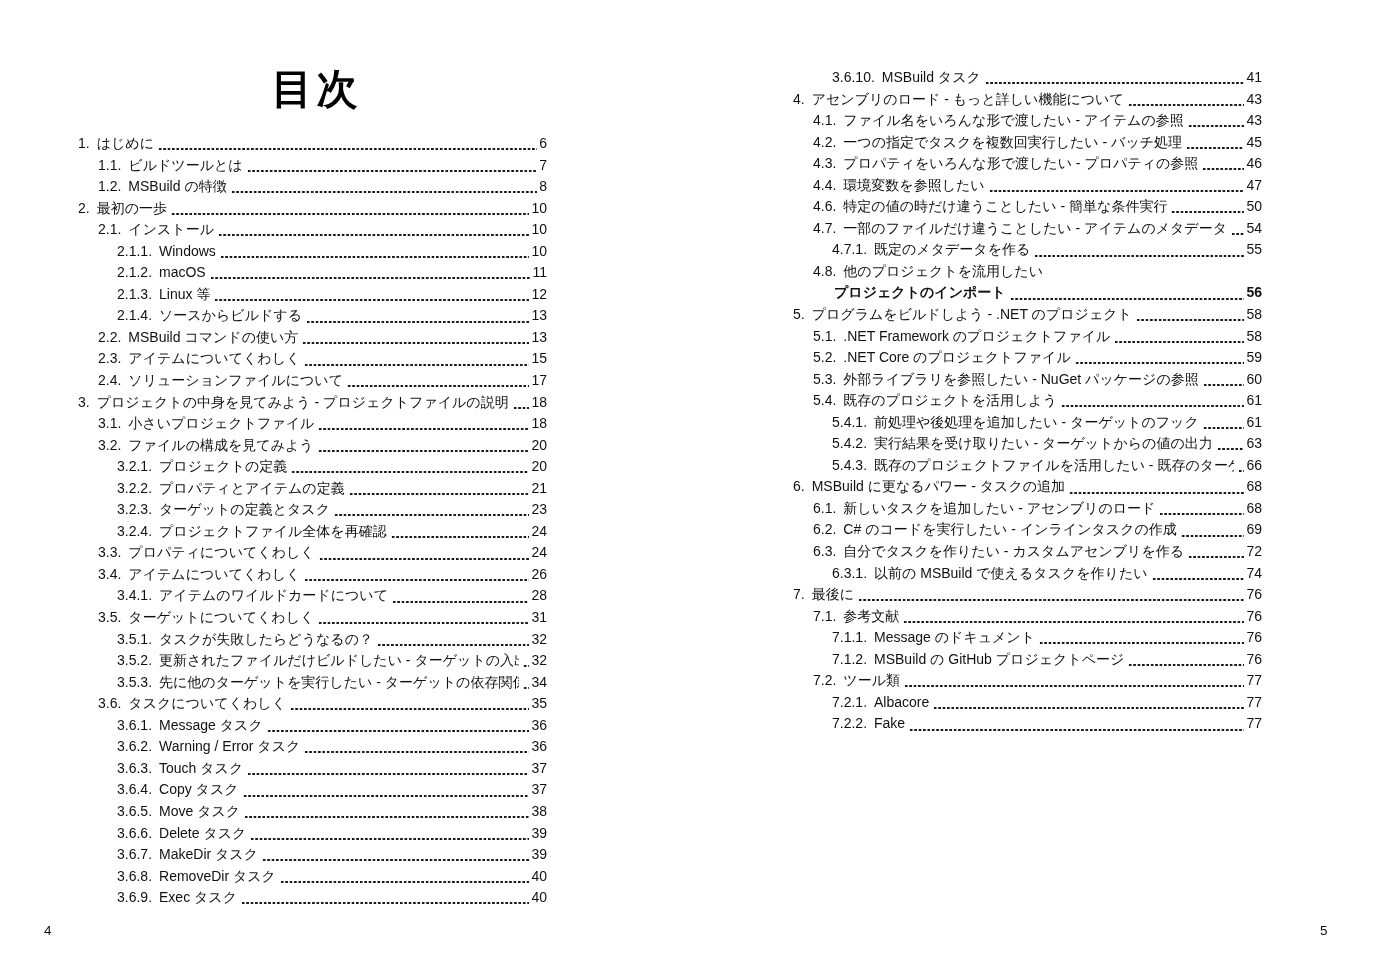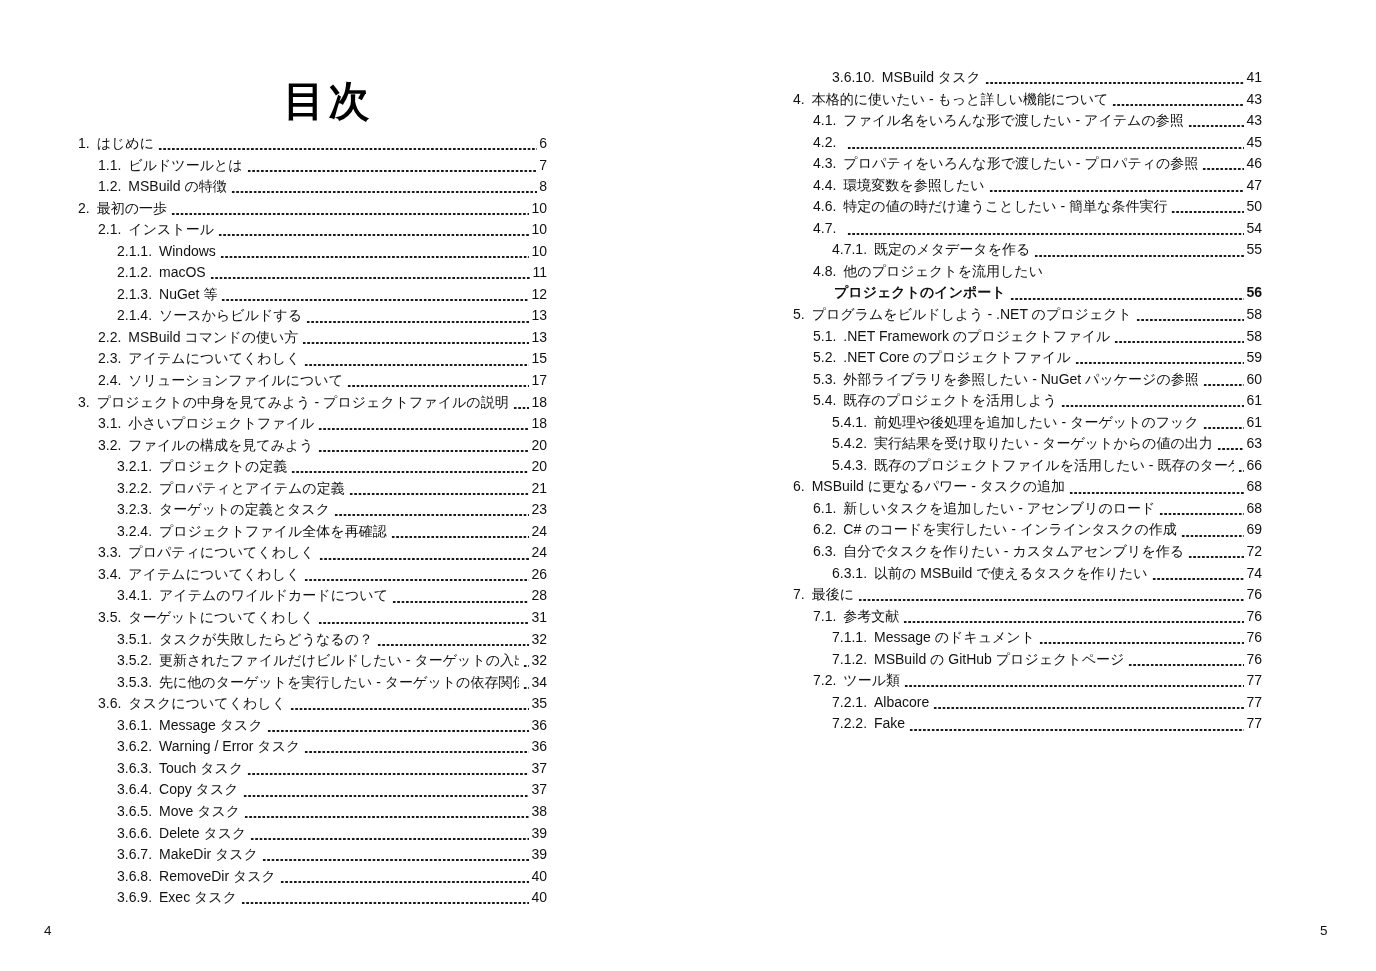--- a/index.html
+++ b/index.html
@@ -14,21 +14,21 @@
     background: #ffffff;
     color: #111111;
     font-family: "Liberation Sans", "DejaVu Sans", sans-serif;
     overflow: hidden;
   }
   .toc-title {
     position: absolute;
     left: 78px;
     top: 58px;
     width: 469px;
-    margin: 16px;
+    margin: 4px;
     text-align: center;
     font-size: 41px;
     font-weight: 700;
     letter-spacing: 4px;
     color: #000000;
   }
   .toc-col {
     position: absolute;
     width: 469px;
   }
@@ -119,21 +119,21 @@
         <span class="pagenum">10</span>
       </div>
       <div class="toc-row lvl3">
         <span class="num">2.1.2.</span>
         <span class="label">macOS</span>
         <span class="leader"></span>
         <span class="pagenum">11</span>
       </div>
       <div class="toc-row lvl3">
         <span class="num">2.1.3.</span>
-        <span class="label">NuGet 等</span>
+        <span class="label">Linux 等</span>
         <span class="leader"></span>
         <span class="pagenum">12</span>
       </div>
       <div class="toc-row lvl3">
         <span class="num">2.1.4.</span>
         <span class="label">ソースからビルドする</span>
         <span class="leader"></span>
         <span class="pagenum">13</span>
       </div>
       <div class="toc-row lvl2">
@@ -301,32 +301,33 @@
     </div>
   <div class="toc-col right" id="right-col">
       <div class="toc-row lvl3">
         <span class="num">3.6.10.</span>
         <span class="label">MSBuild タスク</span>
         <span class="leader"></span>
         <span class="pagenum">41</span>
       </div>
       <div class="toc-row lvl1">
         <span class="num">4.</span>
-        <span class="label">本格的に使いたい - もっと詳しい機能について</span>
+        <span class="label">アセンブリのロード - もっと詳しい機能について</span>
         <span class="leader"></span>
         <span class="pagenum">43</span>
       </div>
       <div class="toc-row lvl2">
         <span class="num">4.1.</span>
         <span class="label">ファイル名をいろんな形で渡したい - アイテムの参照</span>
         <span class="leader"></span>
         <span class="pagenum">43</span>
       </div>
       <div class="toc-row lvl2">
         <span class="num">4.2.</span>
+        <span class="label">一つの指定でタスクを複数回実行したい - バッチ処理</span>
         <span class="leader"></span>
         <span class="pagenum">45</span>
       </div>
       <div class="toc-row lvl2">
         <span class="num">4.3.</span>
         <span class="label">プロパティをいろんな形で渡したい - プロパティの参照</span>
         <span class="leader"></span>
         <span class="pagenum">46</span>
       </div>
       <div class="toc-row lvl2">
@@ -336,20 +337,21 @@
         <span class="pagenum">47</span>
       </div>
       <div class="toc-row lvl2">
         <span class="num">4.6.</span>
         <span class="label">特定の値の時だけ違うことしたい - 簡単な条件実行</span>
         <span class="leader"></span>
         <span class="pagenum">50</span>
       </div>
       <div class="toc-row lvl2">
         <span class="num">4.7.</span>
+        <span class="label">一部のファイルだけ違うことしたい - アイテムのメタデータ</span>
         <span class="leader"></span>
         <span class="pagenum">54</span>
       </div>
       <div class="toc-row lvl3">
         <span class="num">4.7.1.</span>
         <span class="label">既定のメタデータを作る</span>
         <span class="leader"></span>
         <span class="pagenum">55</span>
       </div>
       <div class="toc-row lvl2">

